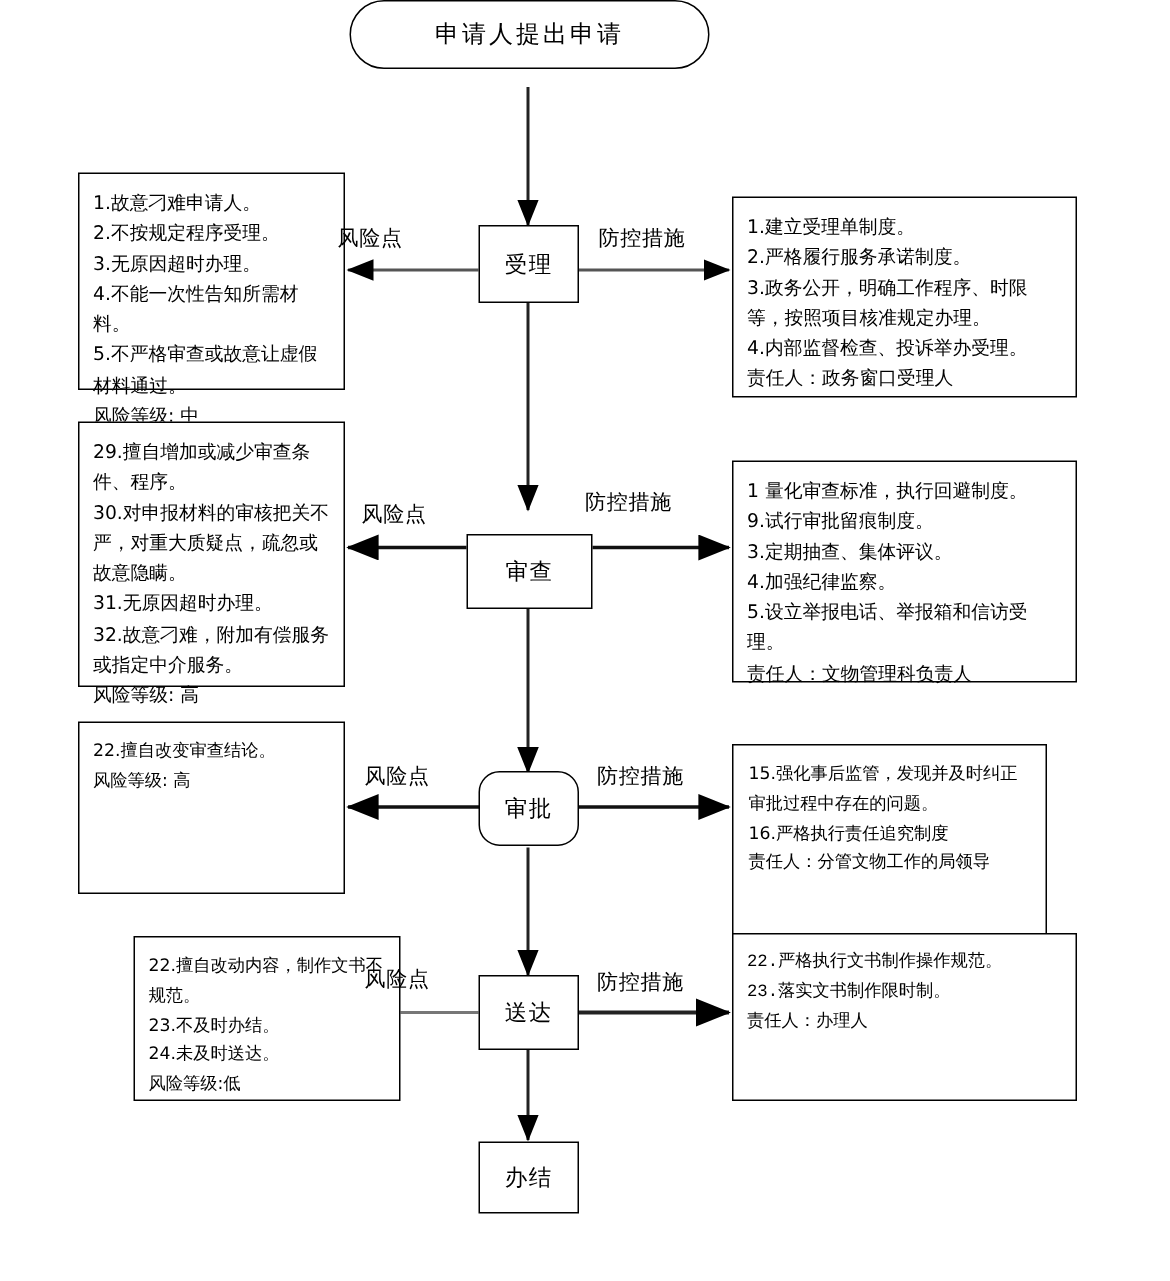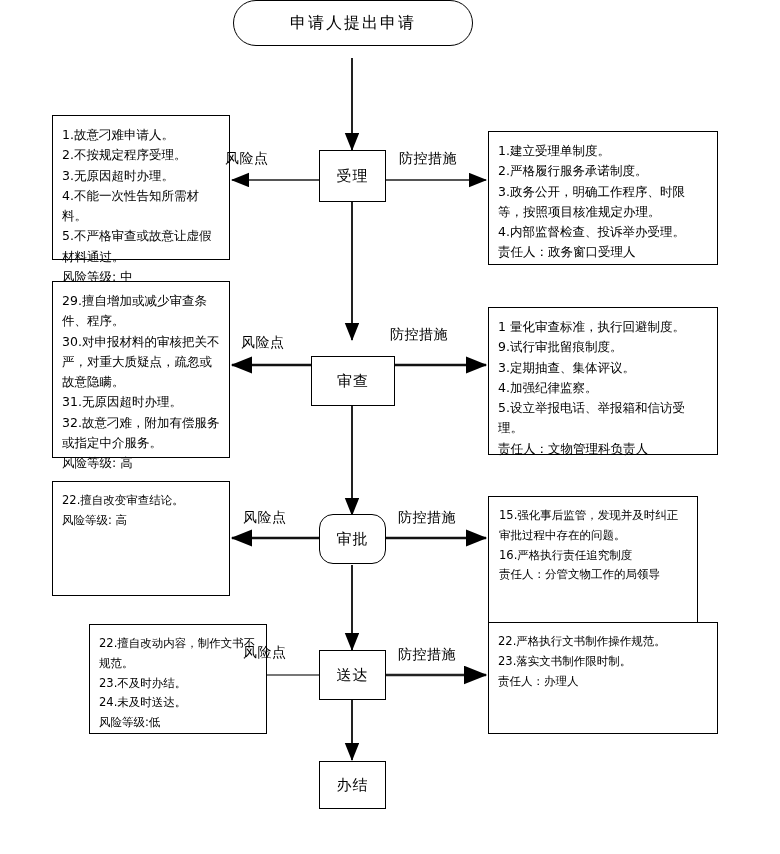--- a/index.html
+++ b/index.html
@@ -189,19 +189,19 @@
       <div class="line">5.设立举报电话、举报箱和信访受理。</div>
       <div class="line">责任人：文物管理科负责人</div>
     </div>
 
   <div class="infobox small" id="ctrl-2" style="left:488px; top:496px; width:210px; height:135px;padding-left:10px;">
       <div class="line">15.强化事后监管，发现并及时纠正审批过程中存在的问题。</div>
       <div class="line">16.严格执行责任追究制度</div>
       <div class="line">责任人：分管文物工作的局领导</div>
     </div>
 
-  <div class="infobox small" id="ctrl-3" style="left:488px; top:622px; width:230px; height:112px;">
+  <div class="infobox small" id="ctrl-3" style="left:488px; top:622px; width:230px; height:112px;font-family:Liberation Mono, monospace;">
       <div class="line">22.严格执行文书制作操作规范。</div>
       <div class="line">23.落实文书制作限时制。</div>
       <div class="line">责任人：办理人</div>
     </div>
 
 </div>
 
 </body></html>

